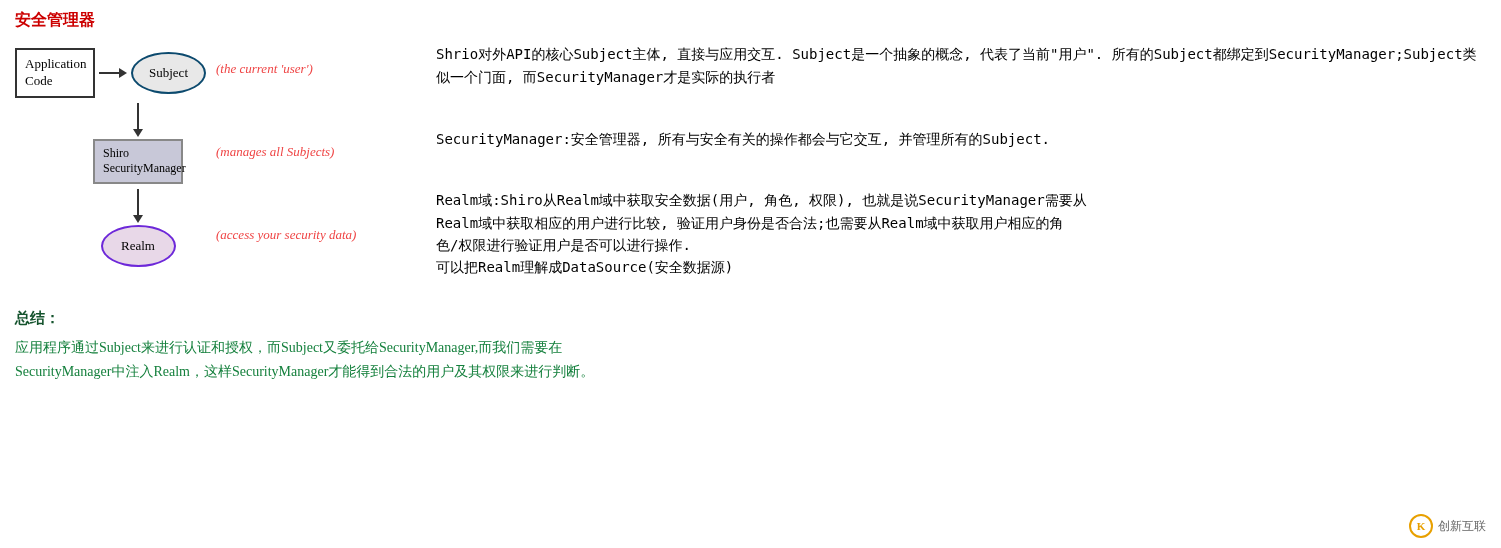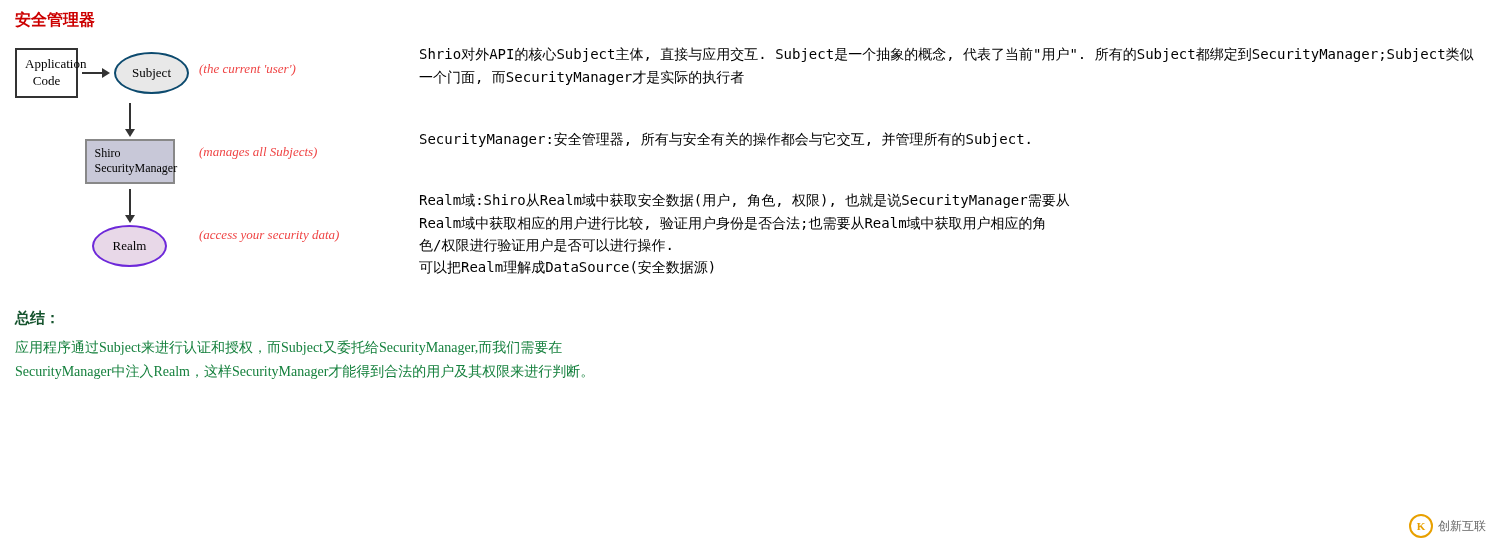--- a/index.html
+++ b/index.html
@@ -23,23 +23,23 @@
       display: flex;
       flex-direction: row;
       align-items: flex-start;
     }
 
     
     .app-code-box {
       border: 2px solid #333;
       padding: 6px 8px;
       font-size: 13px;
-      text-align: center;
+      text-align: left;
       background: #fff;
-      width: 63px;
+      width: 80px;
       line-height: 1.3;
     }
 
     
     .subject-ellipse {
       border: 2px solid #0c4a6e;
       border-radius: 50%;
       padding: 8px 14px;
       background: #e8e8e8;
       font-size: 13px;

